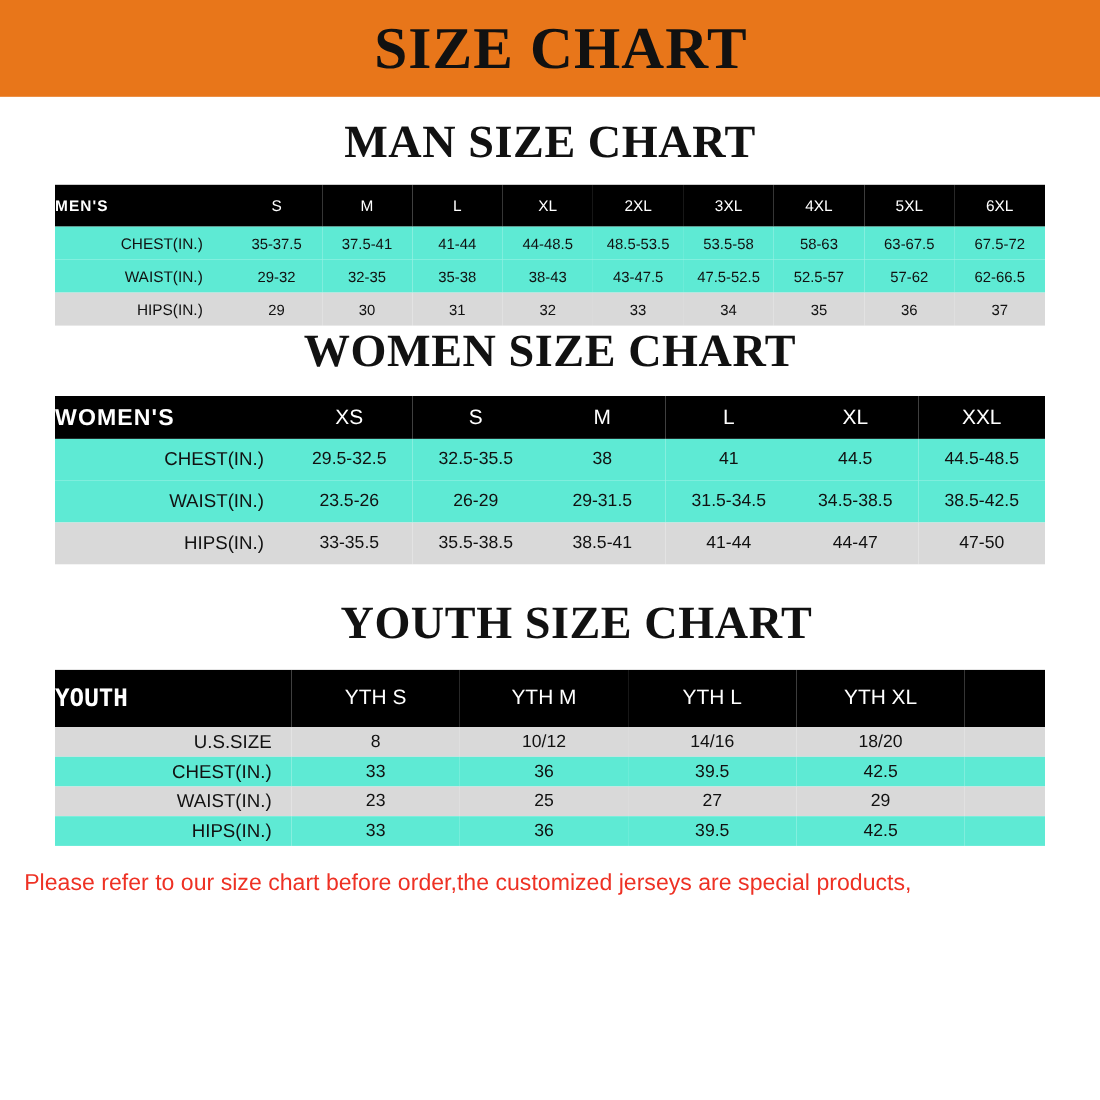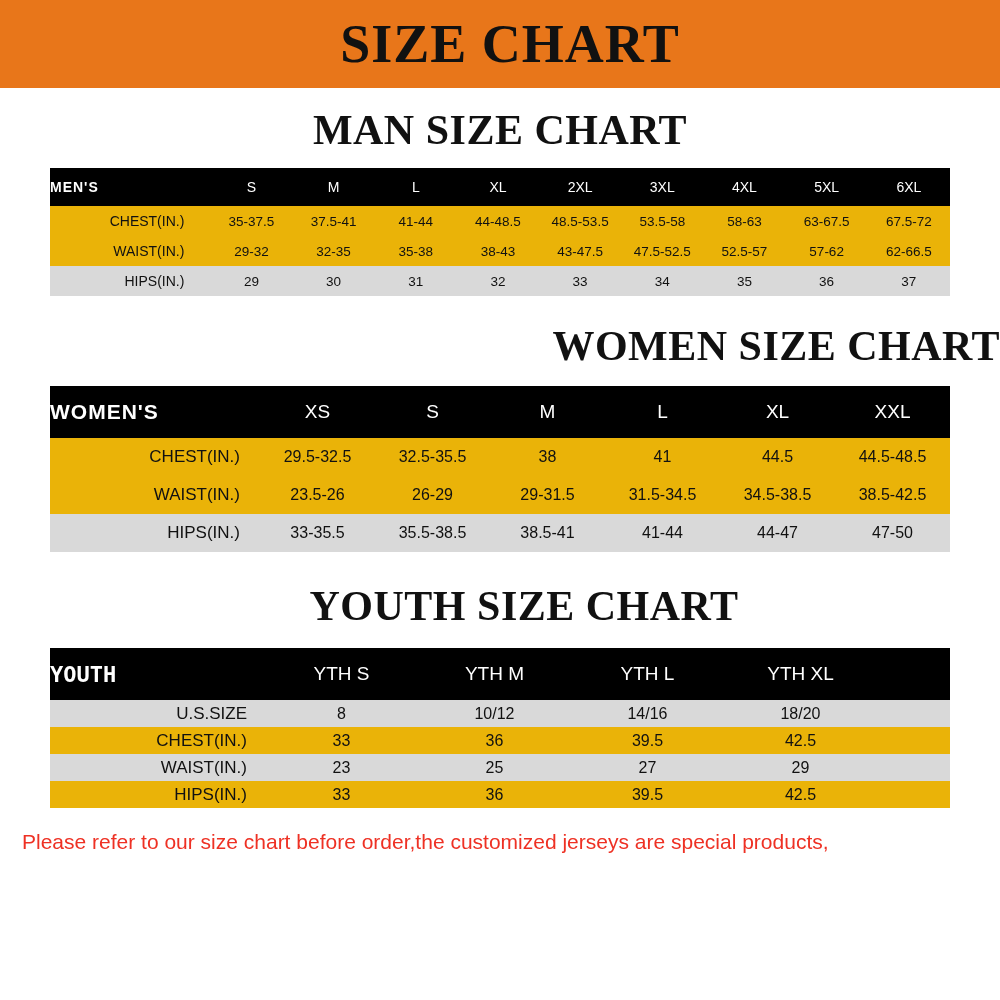--- a/index.html
+++ b/index.html
@@ -42,21 +42,21 @@
   
   .section-title {
     text-align: center;
     font-family: "Liberation Serif", serif;
     font-weight: bold;
     font-size: 42px;
     color: #111111;
     letter-spacing: 0.5px;
   }
   .man-title { margin-top: 18px; margin-bottom: 14px; }
-  .women-title { margin-top: 26px; margin-bottom: 16px; text-align: right; }
+  .women-title { margin-bottom: 16px; }
   .youth-title { margin-top: 30px; margin-bottom: 18px; padding-left: 48px; }
 
   
   table {
     border-collapse: collapse;
     table-layout: fixed;
     margin: 0 auto;
   }
   .chart {
     width: 900px;
@@ -76,35 +76,35 @@
   }
   .chart thead th.rowhead {
     text-align: left;
     font-weight: bold;
     font-size: 17px;
     letter-spacing: 1px;
   }
   .chart tbody td {
     height: 30px;
   }
-  .chart tbody tr.light td { background: #eab308; }
+  .chart tbody tr.light td { background: #5eead4; }
   .chart tbody tr.dark td { background: #d9d9d9; }
   .chart tbody td.rowlabel {
     text-align: right;
     padding-right: 26px;
     font-size: 15px;
   }
 
   
   #men-table thead th { font-size: 14px; }
   #men-table tbody td { font-size: 13.5px; }
   #men-table tbody td.rowlabel { font-size: 14px; }
 
   
-  #women-table thead th { height: 52px; font-size: 19px; }
+  #women-table thead th { height: 39px; font-size: 19px; }
   #women-table thead th.rowhead { font-size: 21px; }
   #women-table tbody td { height: 38px; font-size: 16px; }
   #women-table tbody td.rowlabel { font-size: 17px; padding-right: 20px; }
 
   
   #youth-table thead th { height: 52px; font-size: 19px; }
   #youth-table thead th.rowhead {
     font-size: 22px;
     font-family: "DejaVu Sans Mono", monospace;
     letter-spacing: 0px;

